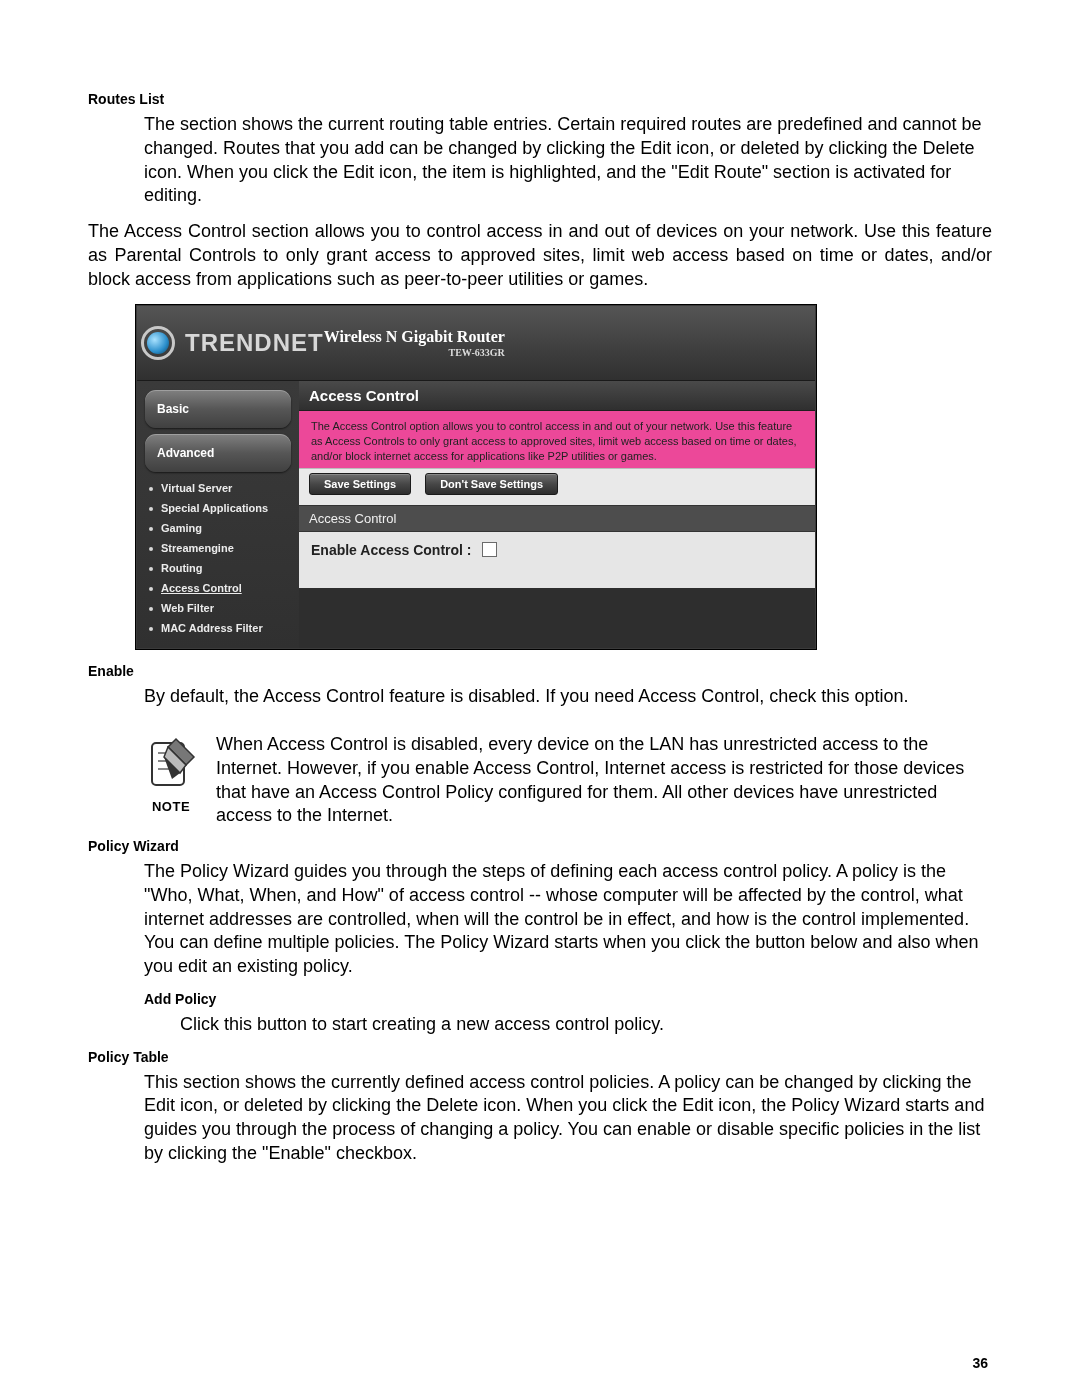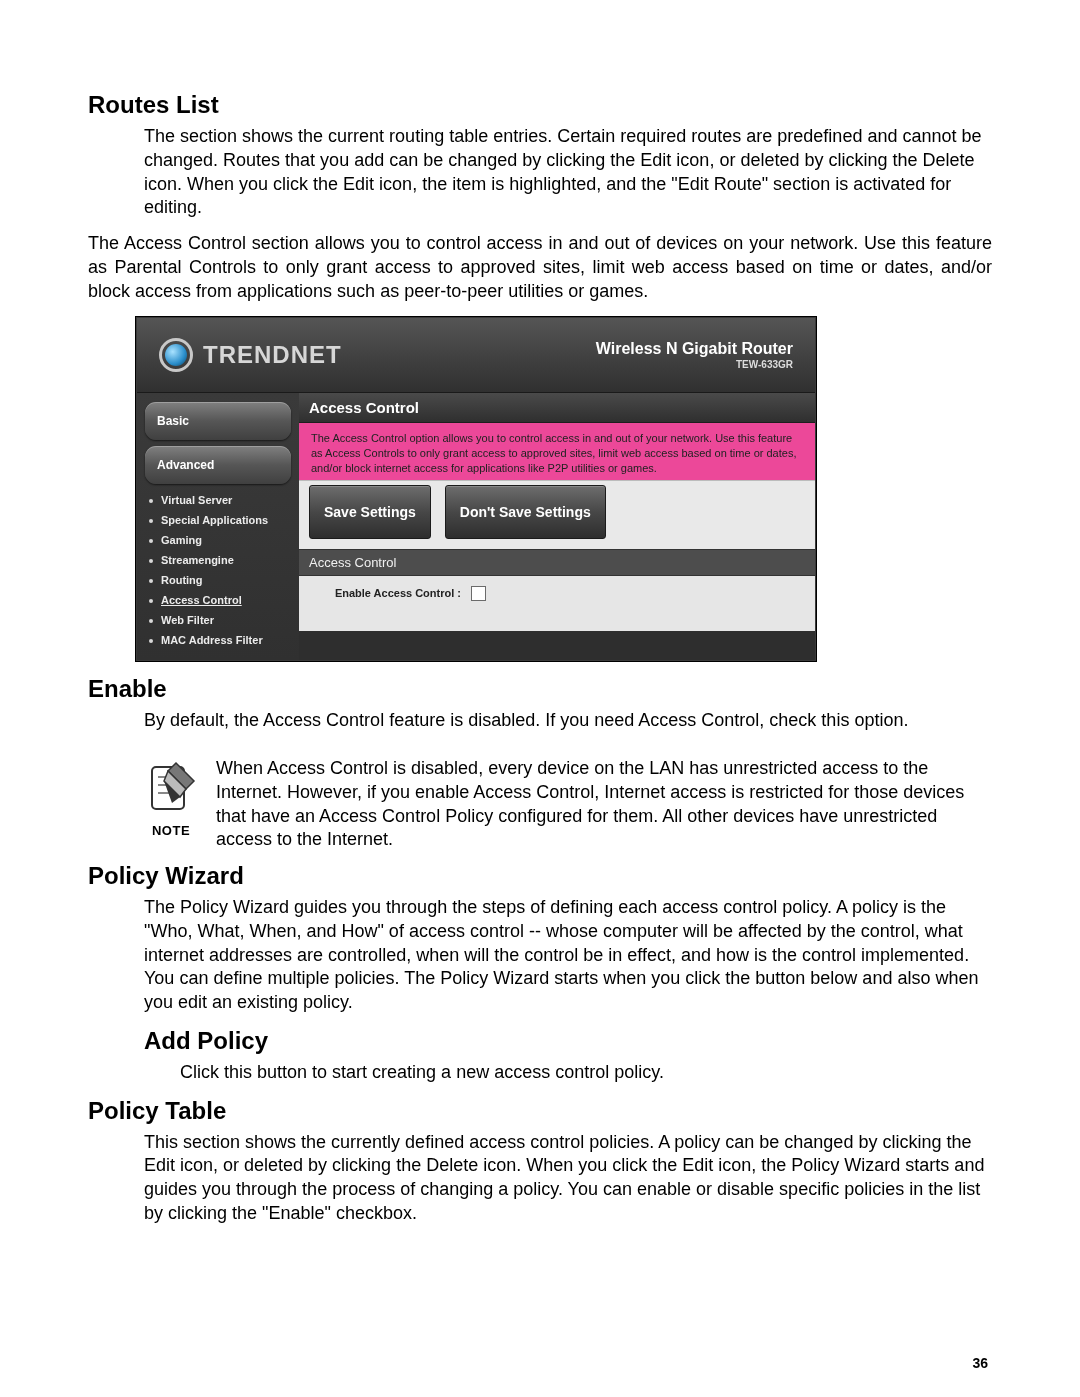--- a/index.html
+++ b/index.html
@@ -14,21 +14,21 @@
     min-height: 1397px;
     margin: 0 auto;
     box-sizing: border-box;
     padding: 85px 88px 40px 88px;
     position: relative;
   }
 
   
   .sec-title {
     font-weight: bold;
-    font-size: 24px;
+    font-size: 14px;
     margin: 6px 0 6px 0;
   }
   .body-text, .body-text2 {
     font-size: 18px;
     line-height: 1.32;
     margin: 0 0 12px 0;
   }
   .body-text {
     margin-left: 56px;
   }
@@ -84,22 +84,21 @@
     background: #2e2e2e;
     color: #fff;
     font-family: Arial, sans-serif;
     box-shadow: 0 0 0 1px #000;
   }
   .rs-header {
     height: 74px;
     background: linear-gradient(#555 0%, #3e3e3e 60%, #303030 100%);
     display: flex;
     align-items: center;
-    justify-content: space-between;
-    padding: 0 22px 0 22px;
+    padding: 0 22px 0 4px;
     border-bottom: 1px solid #1a1a1a;
   }
   .brand {
     display: flex;
     align-items: center;
     gap: 10px;
   }
   .brand-mark {
     width: 34px; height: 34px;
     border-radius: 50%;
@@ -118,20 +117,21 @@
   .brand-text {
     font-family: Arial, sans-serif;
     font-weight: bold;
     font-size: 24px;
     letter-spacing: 1px;
     color: #d7d7d7;
   }
   .prod {
     text-align: right;
     line-height: 1.15;
+    font-family: Liberation Serif, serif;
   }
   .prod-main {
     font-size: 16px;
     font-weight: bold;
     color: #fff;
   }
   .prod-sub {
     font-size: 10px;
     font-weight: bold;
     color: #dcdcdc;
@@ -204,22 +204,22 @@
     border-bottom: 1px solid #bcbcbc;
   }
   .btn-row {
     background: #e9e9e9;
     padding: 4px 10px 10px 10px;
     display: flex;
     gap: 14px;
   }
   .ui-btn {
     height: 20px;
-    padding: 16px 14px;
-    font-size: 14px;
+    padding: 0 14px;
+    font-size: 11px;
     font-weight: bold;
     color: #fff;
     border: 1px solid #1b1b1b;
     border-radius: 3px;
     background: linear-gradient(#6d6d6d 0%, #474747 50%, #2e2e2e 100%);
     box-shadow: inset 0 1px 0 rgba(255,255,255,0.2);
     display: inline-flex;
     align-items: center;
     cursor: pointer;
   }
@@ -228,21 +228,21 @@
     color: #f0f0f0;
     font-size: 13px;
     padding: 5px 10px;
     border-top: 1px solid #333;
     border-bottom: 1px solid #333;
   }
   .panel-body {
     background: #e6e6e6;
     padding: 10px 12px 30px 12px;
     color: #222;
-    font-size: 11px;
+    font-size: 14px;
     font-weight: bold;
     display: flex;
     align-items: center;
     gap: 10px;
   }
   .panel-body label {
     display: inline-block;
     min-width: 150px;
     text-align: right;
   }

